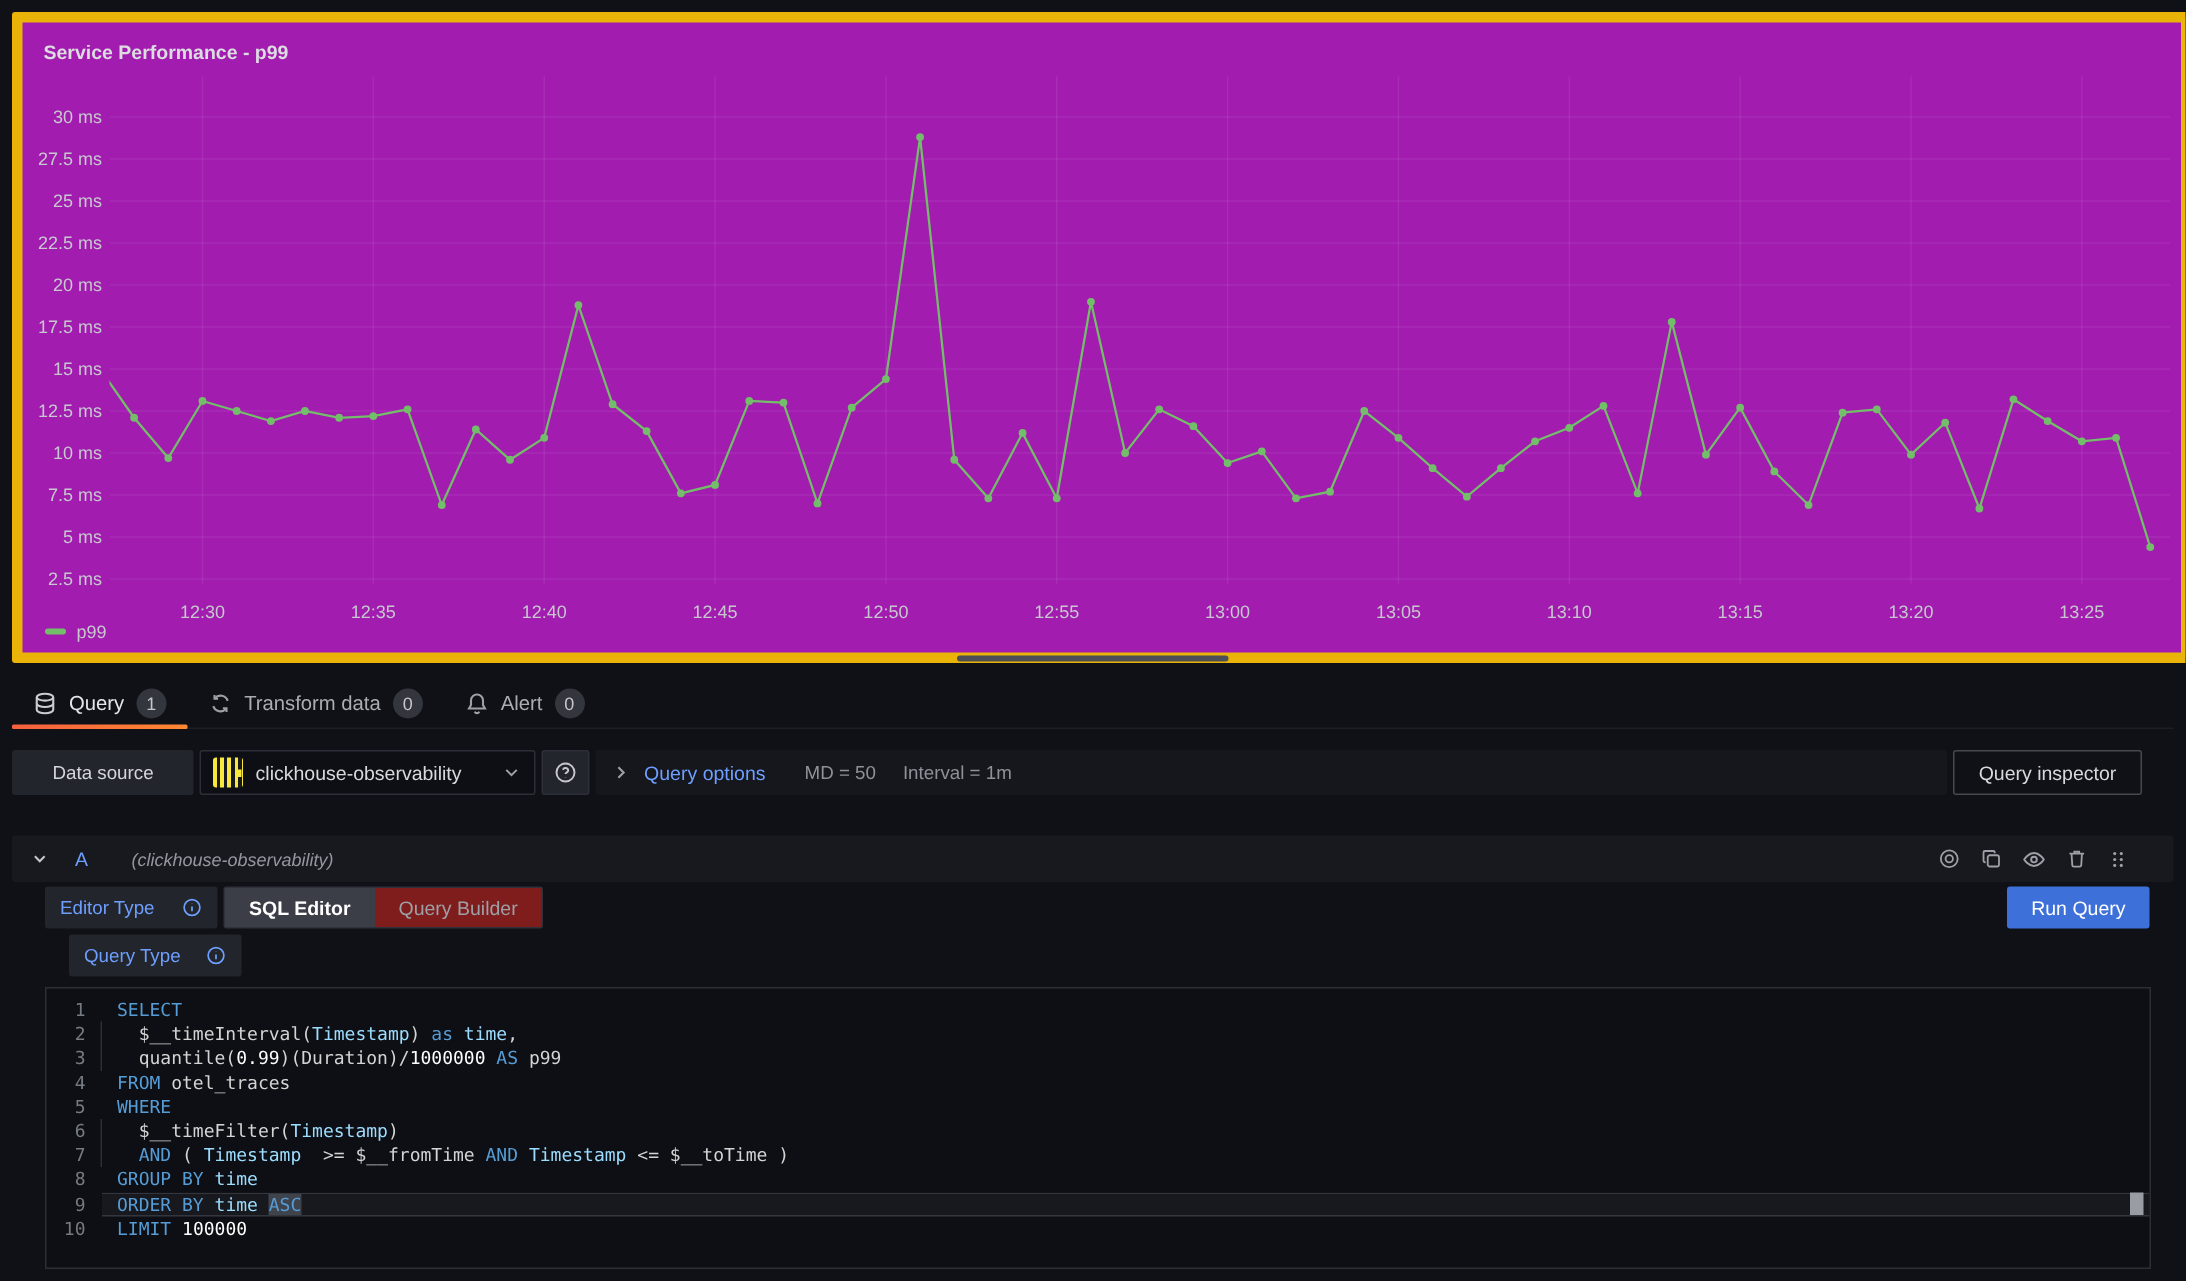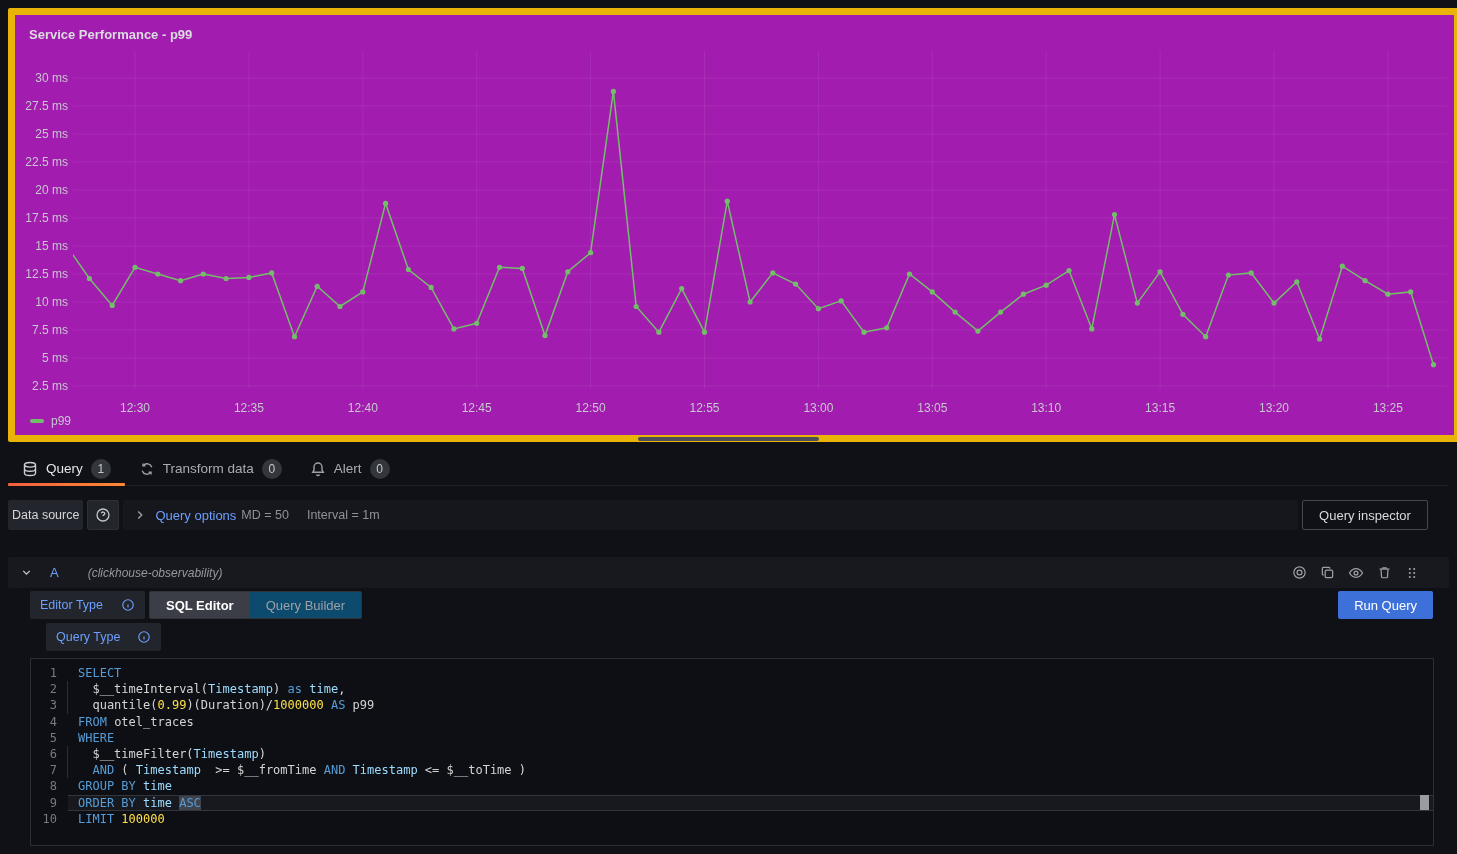--- a/index.html
+++ b/index.html
@@ -23,70 +23,70 @@
   .tab{position:relative;display:flex;align-items:center;gap:8px;padding:0 14px;color:#a9acb3;cursor:pointer;font-size:13.5px}
   .tab svg{color:#9da0a6}
   .tab.active{color:#e4e5e9;font-weight:500}
   .tab.active svg{color:#cbcdd2}
   .tab.active::after{content:"";position:absolute;left:0;right:0;bottom:-1px;height:3px;border-radius:1px;
     background:linear-gradient(90deg,#f55f3e,#ff8833)}
   .badge{min-width:20px;height:20px;padding:0 6px;box-sizing:border-box;border-radius:10px;background:#33363d;
     color:#c5c7cc;font-size:12px;display:flex;align-items:center;justify-content:center}
   
   .toolbar{position:absolute;top:500px;left:8px;right:29px;height:30px;display:flex;align-items:stretch;gap:4px}
-  .label-box{display:flex;align-items:center;padding:0 4px;background:#22252b;border-radius:2px;font-size:12.5px;color:#d5d7dd}
+  .label-box{display:flex;align-items:center;padding:0 27px;background:#22252b;border-radius:2px;font-size:12.5px;color:#d5d7dd}
   .ds-select{width:206px;display:flex;align-items:center;gap:8px;padding:0 8px;background:#0e0f14;
     border:1px solid #2c2f37;border-radius:2px;cursor:pointer}
   .ds-select .ds-name{flex:1;font-size:13px;color:#d8d9dd;white-space:nowrap;overflow:hidden}
   .ch-logo{position:relative;width:20px;height:20px;border-radius:2px;flex:none;
     background:repeating-linear-gradient(90deg,#f9e83c 0 2.4px,#17191e 2.4px 4.8px)}
   .ch-logo::after{content:"";position:absolute;right:1px;top:8px;width:3px;height:5px;background:#f9e83c}
   .help-btn{width:30px;border:1px solid #2c2f37;background:#22252b;border-radius:2px;
     display:flex;align-items:center;justify-content:center;color:#c5c7cc;cursor:pointer}
   .options{flex:1;display:flex;align-items:center;padding:0 10px;background:#15171d;border-radius:2px}
   .options .chev{color:#9da0a6;cursor:pointer;display:flex;align-items:center}
   .qopts-link{color:#6e9fff;font-size:13px;margin-left:8px;cursor:pointer}
   .opt-meta{color:#8e9197;font-size:12.5px}
-  .opt-md{margin-left:5px}
+  .opt-md{margin-left:26px}
   .opt-int{margin-left:18px}
   .inspector-btn{width:126px;box-sizing:border-box;display:flex;align-items:center;justify-content:center;
     border:1px solid #45484f;border-radius:2px;background:transparent;color:#d8d9dd;font-size:13px;cursor:pointer}
   
   .qheader{position:absolute;top:557px;left:8px;right:8px;height:31px;background:#17191f;border-radius:2px;
     display:flex;align-items:center;padding:0 12px;box-sizing:border-box}
   .qheader .collapse{color:#c5c7cc;display:flex;align-items:center;cursor:pointer}
   .refid{color:#6e9fff;font-size:13px;font-weight:500;margin-left:17px;cursor:pointer}
   .ds-hint{font-style:italic;color:#94979e;font-size:12px;margin-left:29px}
   .qicons{margin-left:auto;display:flex;align-items:center;gap:13px;padding-right:18px;color:#9da0a6}
   .qicons .qicon{display:flex;align-items:center;cursor:pointer}
   
   .row-et{position:absolute;top:591px;left:30px;right:24px;height:28px;display:flex;gap:4px}
   .row-qt{position:absolute;top:623px;left:46px;height:28px;display:flex;gap:6px}
   .small-label{width:115px;box-sizing:border-box;display:flex;align-items:center;justify-content:space-between;
     padding:0 10px;background:#22252b;border-radius:2px;color:#6e9fff;font-size:12.5px}
   .small-label svg{color:#6e9fff}
-  .seg{display:flex;align-items:stretch;border:1px solid #2f323a;border-radius:2px;overflow:hidden;background:#0c4a6e}
+  .seg{display:flex;align-items:stretch;border:1px solid #2f323a;border-radius:2px;overflow:hidden;background:#7f1d1d}
   .seg button{padding:0 16px;font-size:13px;color:#9da0a6;background:transparent;border:none;cursor:pointer;
     font-family:"Liberation Sans",sans-serif}
   .seg button.active{background:#3b3e46;color:#fff;font-weight:600}
   .run-btn{margin-left:auto;padding:0 16px;background:#3d71d9;color:#fff;border:none;border-radius:2px;
     font-size:13px;font-weight:500;display:flex;align-items:center;cursor:pointer;font-family:"Liberation Sans",sans-serif}
   
   .editor{position:absolute;top:658px;left:30px;width:1404px;height:188px;box-sizing:border-box;
     background:#0d0f14;border:1px solid #2c2e35;padding-top:6px;overflow:hidden;
     font-family:"DejaVu Sans Mono",monospace;font-size:12px;line-height:16.2px}
   .cl{display:flex;height:16.2px;position:relative}
   .ln{width:26px;flex:none;text-align:right;color:#767a82}
   .ct{flex:1;margin-left:11px;padding-left:10px;position:relative;white-space:pre;color:#d4d4d4}
   .cl.current .ct{background:rgba(255,255,255,.045);
     box-shadow:inset 0 1px 0 #33363c,inset 0 -1px 0 #33363c}
   .ig{position:absolute;left:-1px;top:0;bottom:0;width:1px;background:#2b2e35}
   .tok.kw{color:#569cd6}
   .tok.id{color:#9cdcfe}
-  .tok.num{color:#fde047}
+  .tok.num{color:#ffffff}
   .tok.sel{background:#3e434c}
   .cursor-block{position:absolute;right:4px;top:0;width:9px;height:15px;background:#999da3}
 </style>
 </head>
 <body>
 
 <div class="panel">
   <div class="panel-title">Service Performance - p99</div>
   <svg id="chart-svg" class="chart-svg" width="1439" height="420" viewBox="0 0 1439 420">
       <g stroke="rgba(255,255,255,0.07)">
@@ -246,20 +246,27 @@
       <path d="M8 2a4 4 0 0 0-4 4v3L2.7 11.3h10.6L12 9V6a4 4 0 0 0-4-4z"></path>
       <path d="M6.5 13.4a1.6 1.6 0 0 0 3 0"></path>
     </svg>
     <span>Alert</span>
     <span class="badge">0</span>
   </div>
 </div>
 
 <div class="toolbar">
   <div class="label-box">Data source</div>
+  <div class="ds-select">
+    <span class="ch-logo"></span>
+    <span class="ds-name">clickhouse-observability</span>
+    <svg width="14" height="14" viewBox="0 0 16 16" fill="none" stroke="#9da0a6" stroke-width="1.6">
+        <path d="M4 6l4 4 4-4"></path>
+      </svg>
+  </div>
   <div class="help-btn">
     <svg width="16" height="16" viewBox="0 0 16 16" fill="none" stroke="currentColor" stroke-width="1.3">
       <circle cx="8" cy="8" r="6"></circle>
       <path d="M6.3 6.2a1.8 1.8 0 0 1 3.5.6c0 1-1.8 1.2-1.8 2.2"></path>
         <path d="M8 11.2v.1"></path>
     </svg>
   </div>
   <div class="options">
     <span class="chev">
       <svg width="14" height="14" viewBox="0 0 16 16" fill="none" stroke="currentColor" stroke-width="1.6">

